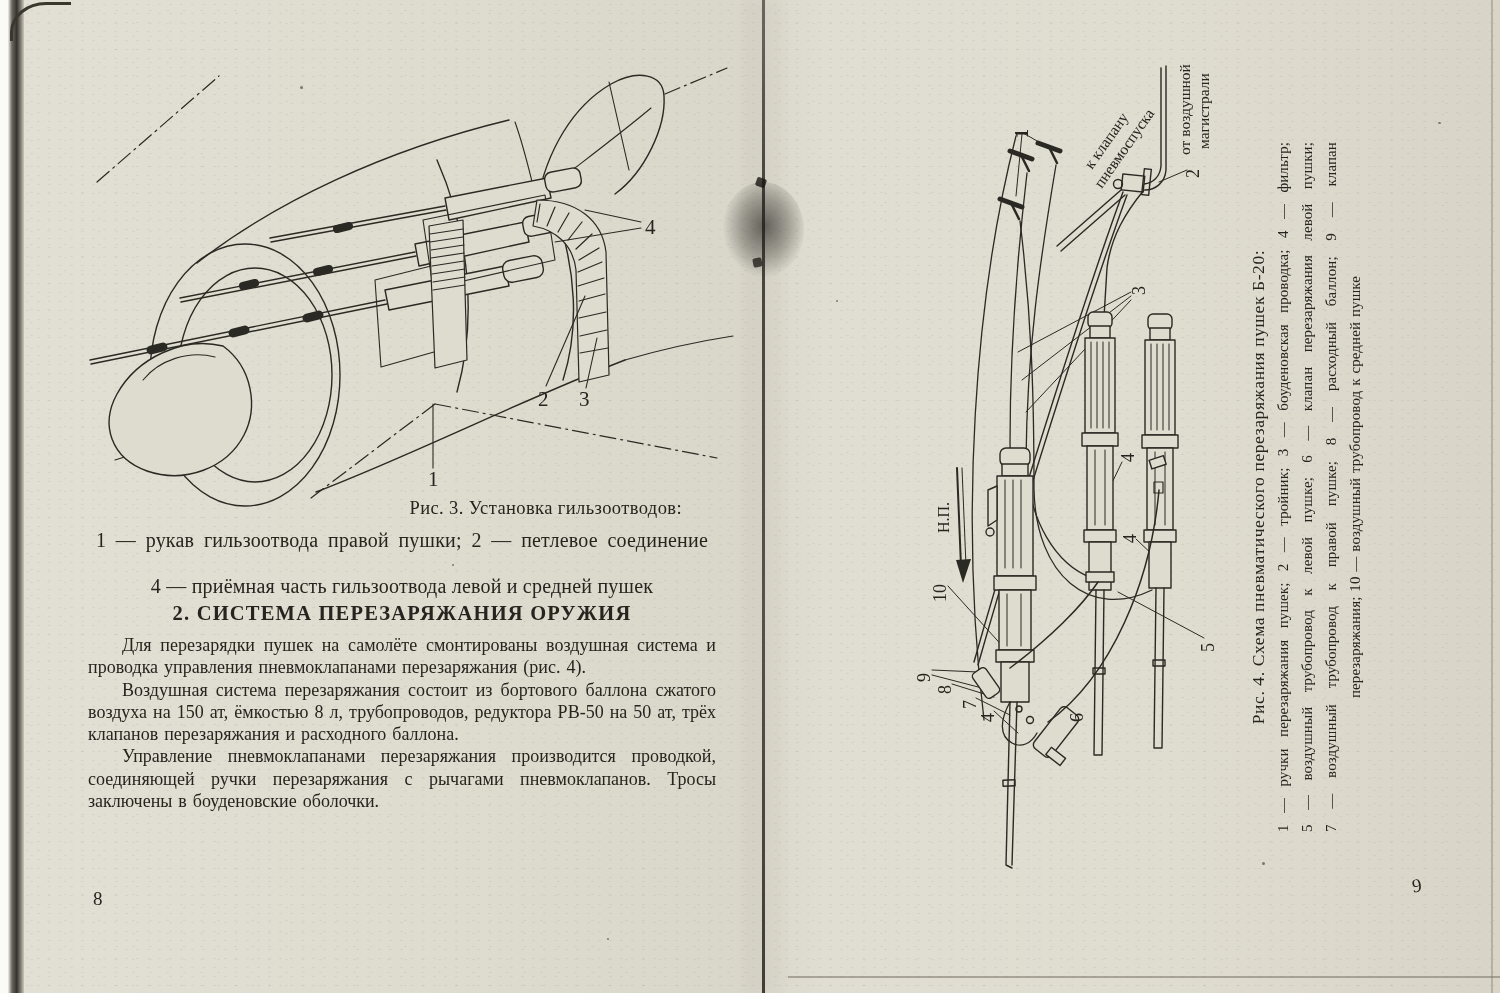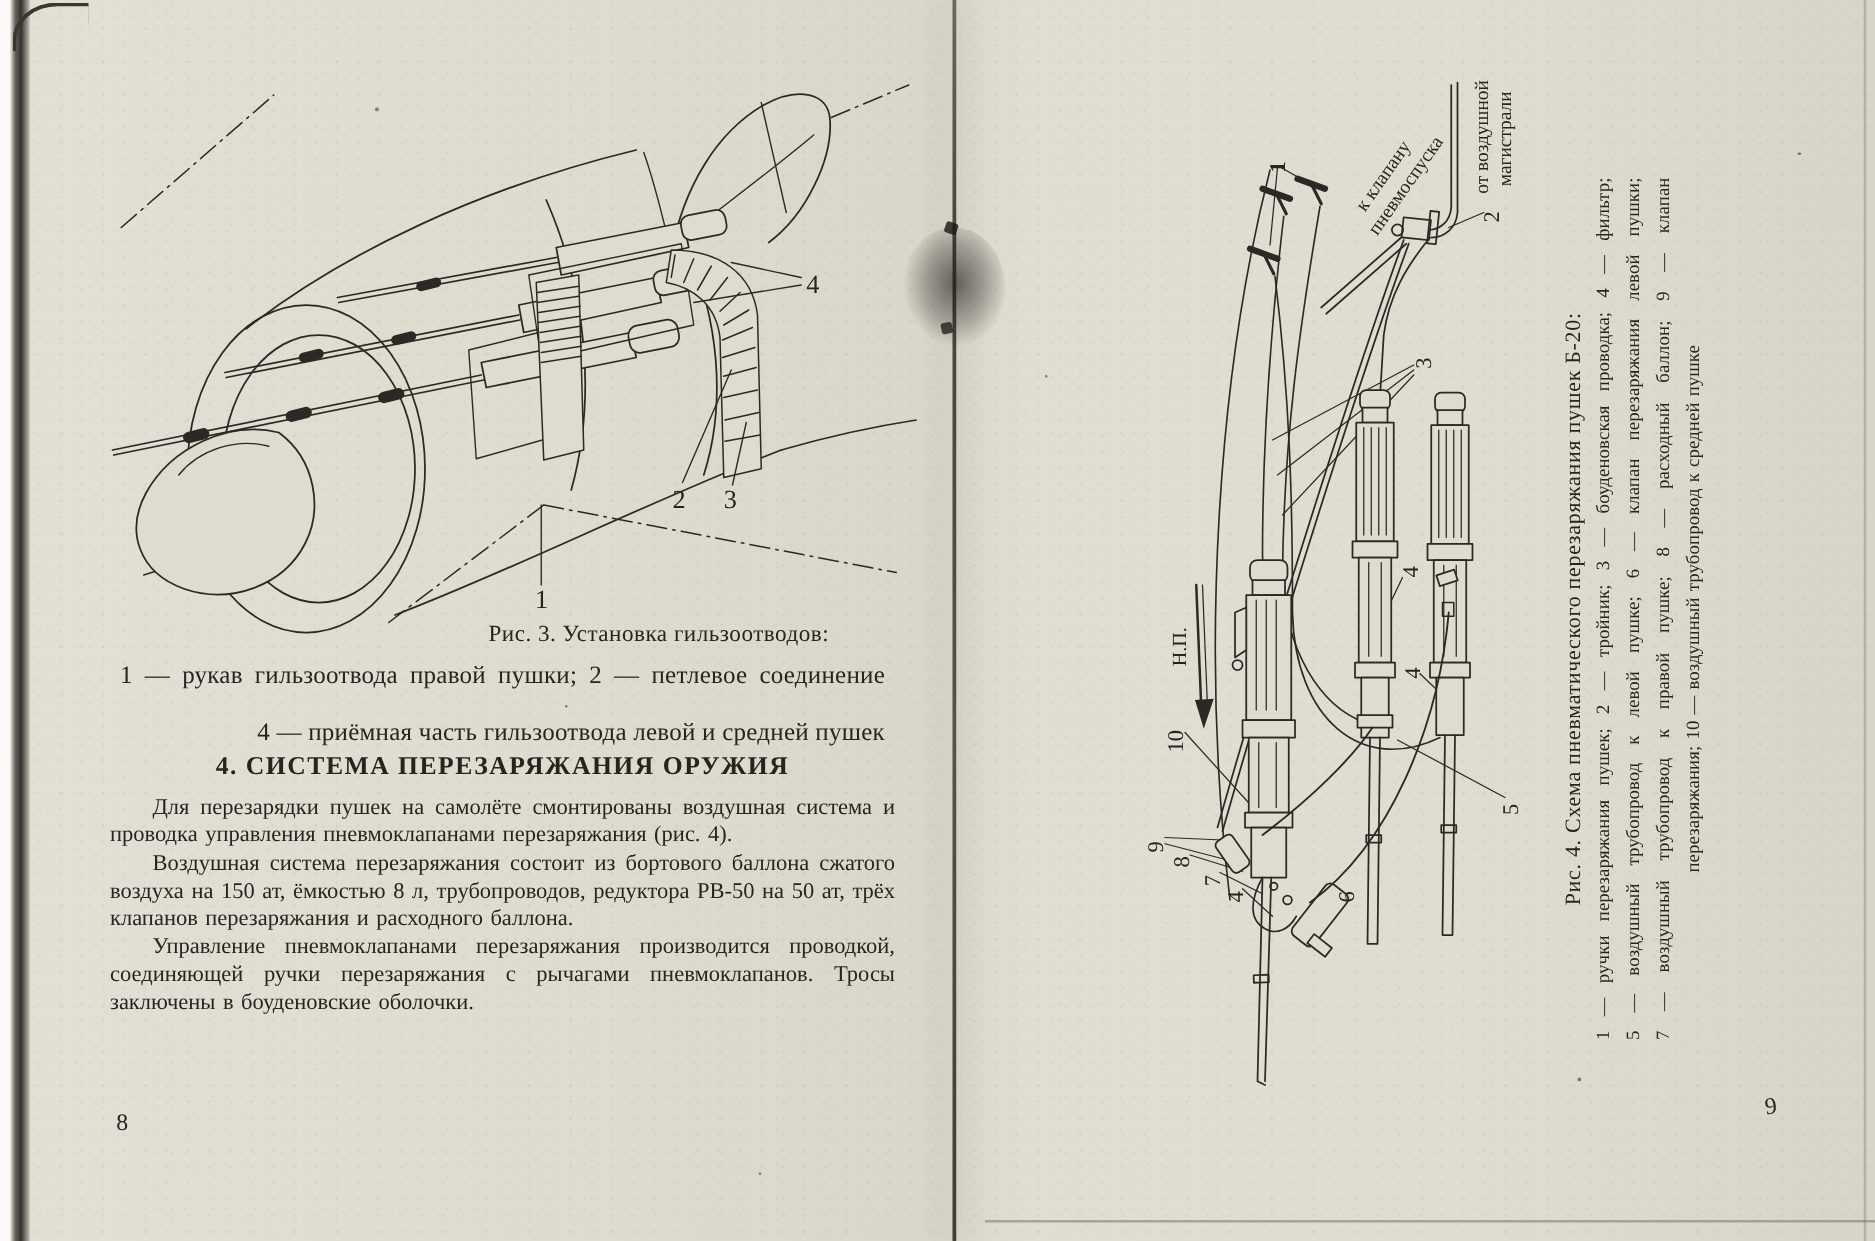--- a/index.html
+++ b/index.html
@@ -32,26 +32,26 @@
     background:radial-gradient(ellipse at 52% 46%, rgba(28,26,22,.62), rgba(28,26,22,.28) 42%, transparent 70%);
     border-radius:50%;}
   #stitch-top{position:absolute;left:756px;top:178px;width:10px;height:9px;background:rgba(25,23,20,.8);border-radius:2px;transform:rotate(20deg);}
   #stitch-bot{position:absolute;left:753px;top:258px;width:9px;height:9px;background:rgba(25,23,20,.75);border-radius:2px;transform:rotate(-12deg);}
   #right-edge{position:absolute;left:1491px;top:0;width:2px;height:993px;background:#aba796;opacity:.8;}
   #bottom-scan-line{position:absolute;left:788px;top:976px;width:712px;height:2px;background:#7a7668;opacity:.55;}
   .speck{position:absolute;background:rgba(40,38,32,.55);border-radius:50%;}
 
   
   .abs{position:absolute;}
-  #fig3-caption{left:372px;top:498px;width:310px;text-align:center;font-size:18.5px;letter-spacing:.4px;}
+  #fig3-caption{left:372px;top:498px;width:310px;text-align:right;font-size:18.5px;letter-spacing:.4px;}
   .legend-line{left:96px;width:612px;font-size:20px;letter-spacing:.2px;white-space:nowrap;}
   .legend-just{text-align:justify;text-align-last:justify;white-space:normal;}
   #legend-a{top:529px;}
   #legend-b{top:552px;}
-  #legend-c{top:575px;text-align:right;}
+  #legend-c{top:575px;text-align:center;}
   #section-heading{left:96px;top:602px;width:612px;text-align:center;font-weight:bold;
     font-size:20.5px;letter-spacing:1.2px;}
   #body-text{left:88px;top:634px;width:628px;}
   #body-text p{margin:0;font-size:18px;line-height:22.3px;text-align:justify;
     text-indent:34px;word-spacing:1.5px;hyphens:manual;-webkit-hyphens:manual;}
   #page-num-left{left:93px;top:888px;font-size:19px;}
   
   #fig4-caption{left:966px;top:421px;width:690px;height:132px;
     transform:rotate(-90deg);transform-origin:50% 50%;}
   #fig4-caption .cap-title{font-size:17.5px;text-align:center;letter-spacing:.6px;line-height:26px;}
@@ -164,21 +164,21 @@
       <text class="figlabel" x="560" y="204" font-size="21">4</text>
       <text class="figlabel" x="453" y="376" font-size="21">2</text>
       <text class="figlabel" x="494" y="376" font-size="21">3</text>
       <text class="figlabel" x="343" y="456" font-size="21">1</text>
     </g>
   </svg>
 
   <div class="abs" id="fig3-caption">Рис. 3. Установка гильзоотводов:</div>
   <div class="abs legend-line legend-just" id="legend-a">1 — рукав гильзоотвода правой пушки; 2 — петлевое соединение</div>
   <div class="abs legend-line" id="legend-c">4 — приёмная часть гильзоотвода левой и средней пушек</div>
-  <div class="abs" id="section-heading">4. СИСТЕМА ПЕРЕЗАРЯЖАНИЯ ОРУЖИЯ</div>
+  <div class="abs" id="section-heading">2. СИСТЕМА ПЕРЕЗАРЯЖАНИЯ ОРУЖИЯ</div>
   <div class="abs" id="body-text">
     <p>Для перезарядки пушек на самолёте смонтированы воз­душная система и проводка управления пневмоклапанами перезаряжания (рис. 4).</p>
     <p>Воздушная система перезаряжания состоит из бортового баллона сжатого воздуха на 150 ат, ёмкостью 8 л, трубопро­водов, редуктора РВ-50 на 50 ат, трёх клапанов переза­ряжания и расходного баллона.</p>
     <p>Управление пневмоклапанами перезаряжания производит­ся проводкой, соединяющей ручки перезаряжания с рыча­гами пневмоклапанов. Тросы заключены в боуденовские оболочки.</p>
   </div>
   <div class="abs" id="page-num-left">8</div>
 
   <svg id="fig4" style="left:860px;top:20px;" width="400" height="930" viewBox="0 0 400 930">
     <g class="ink" stroke-width="1.4">
 

